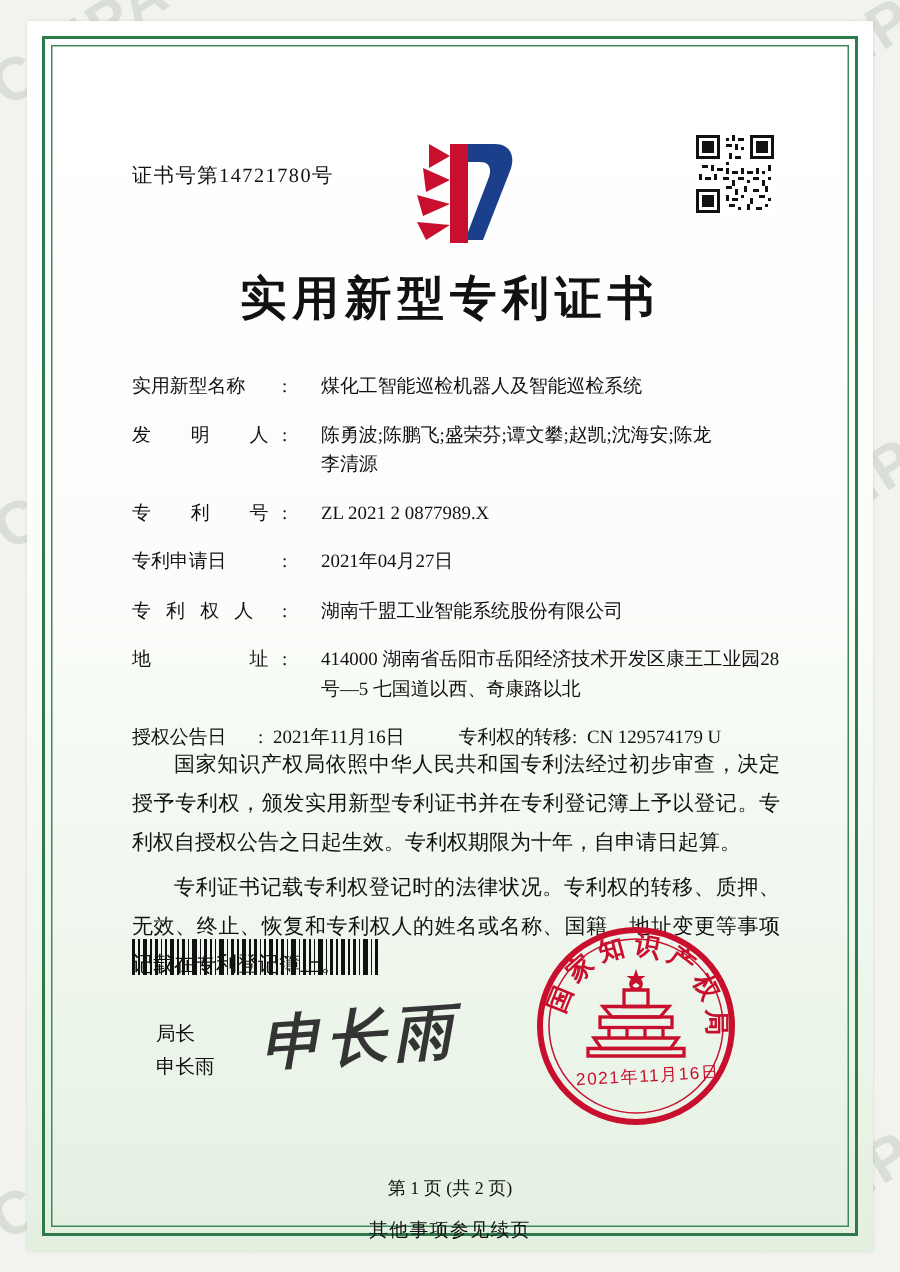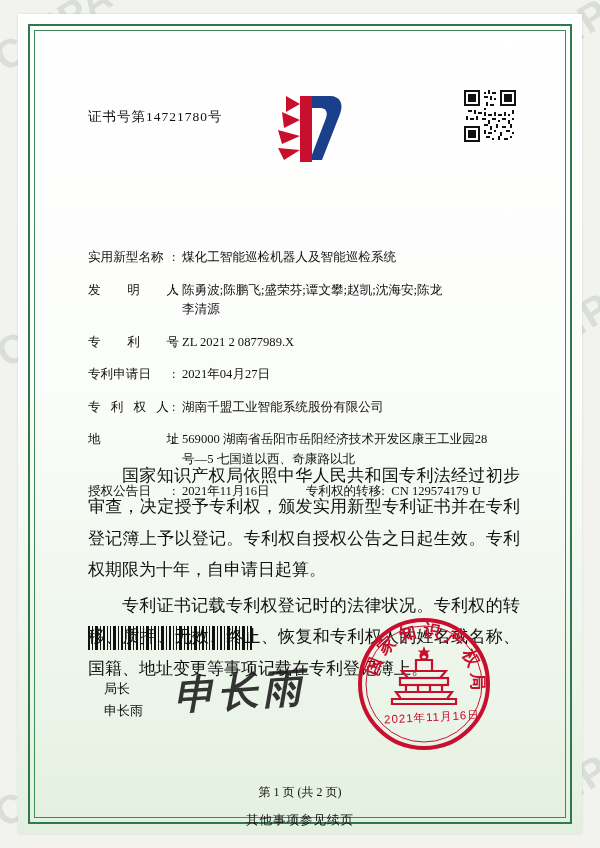--- a/index.html
+++ b/index.html
@@ -72,38 +72,38 @@
     font-size:31px;font-weight:bold;color:#111;
     letter-spacing:4px;
     font-family:"Liberation Serif","DejaVu Serif",serif;
   }
 
   
   .fields{
     position:absolute;left:26px;right:18px;top:188px;
     font-size:12.6px;color:#111;line-height:1.55;
   }
-  .row{display:flex;margin-bottom:13px;}
+  .row{display:flex;margin-bottom:13px;gap:16px;}
   .lab{
     width:84px;flex:0 0 84px;
     letter-spacing:0px;
     white-space:nowrap;
   }
   .lab.sp{letter-spacing:7px;}
   .lab.sp2{letter-spacing:3.5px;}
   .colon{width:10px;flex:0 0 10px;}
   .val{flex:1;}
   .val .sub{display:block;}
   .row2{display:flex;margin-bottom:13px;align-items:center;}
   .inline-lab{margin-left:36px;white-space:nowrap;}
 
   
   .paras{
-    position:absolute;left:26px;right:18px;top:400px;
-    font-size:17px;color:#111;line-height:1.85;text-align:justify;
+    position:absolute;left:26px;right:18px;top:438px;
+    font-size:14px;color:#111;line-height:1.85;text-align:justify;
   }
   .paras p{margin:0 0 4px 0;text-indent:2em;}
 
   
   .barcode{
     position:absolute;left:26px;top:566px;
     width:166px;height:24px;
   }
 
   
@@ -234,20 +234,21 @@
           <rect x="11" y="23" width="2" height="1"></rect>
             <rect x="14" y="24" width="1" height="1"></rect>
             <rect x="17" y="23" width="1" height="2"></rect>
           <rect x="20" y="24" width="2" height="1"></rect>
             <rect x="23" y="23" width="1" height="1"></rect>
           <rect x="10" y="14" width="1" height="1"></rect>
         </g>
       </svg>
     </div>
 
+    <div class="title">实用新型专利证书</div>
 
     <div class="fields">
 
       <div class="row">
         <div class="lab">实用新型名称</div>
         <div class="colon">:</div>
         <div class="val">煤化工智能巡检机器人及智能巡检系统</div>
       </div>
 
       <div class="row">
@@ -274,21 +275,21 @@
       <div class="row">
         <div class="lab sp2">专 利 权 人</div>
         <div class="colon">:</div>
         <div class="val">湖南千盟工业智能系统股份有限公司</div>
       </div>
 
       <div class="row">
         <div class="lab sp">地　　　址</div>
         <div class="colon">:</div>
         <div class="val">
-          <span>569000 湖南省岳阳市岳阳经济技术开发区康王工业园28</span>
+          <span>414000 湖南省岳阳市岳阳经济技术开发区康王工业园28</span>
           <span class="sub">号—5 七国道以西、奇康路以北</span>
         </div>
       </div>
 
       <div class="row2">
         <div class="lab">授权公告日</div>
         <div class="colon">:</div>
         <div>2021年11月16日</div>
         <div class="inline-lab">专利权的转移</div>
         <div class="colon">:</div>

